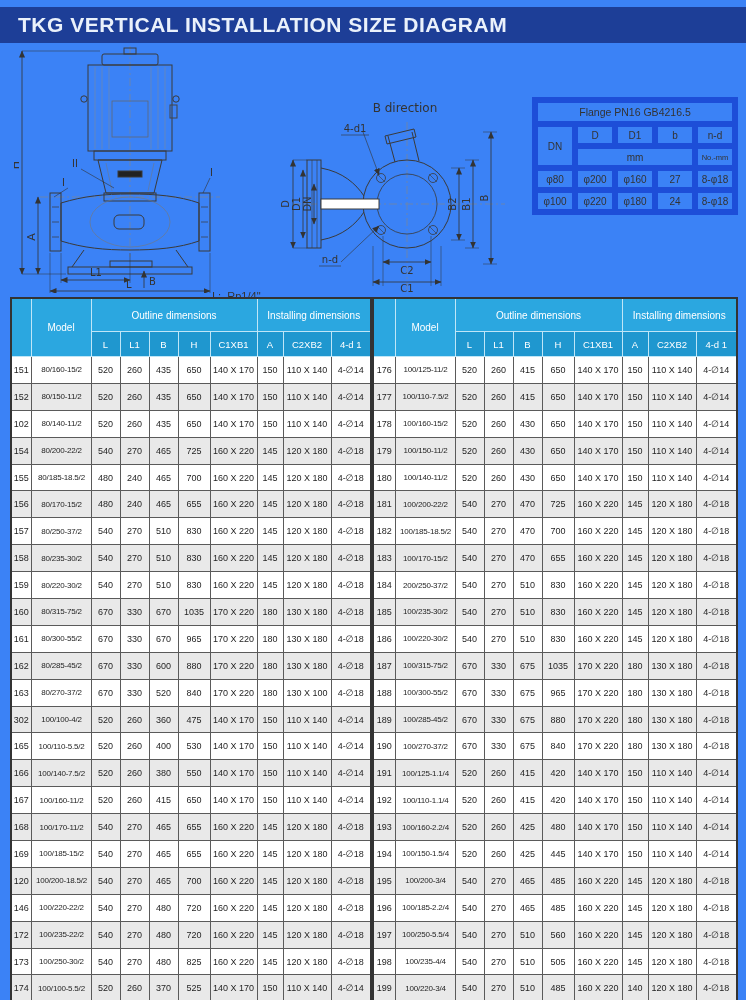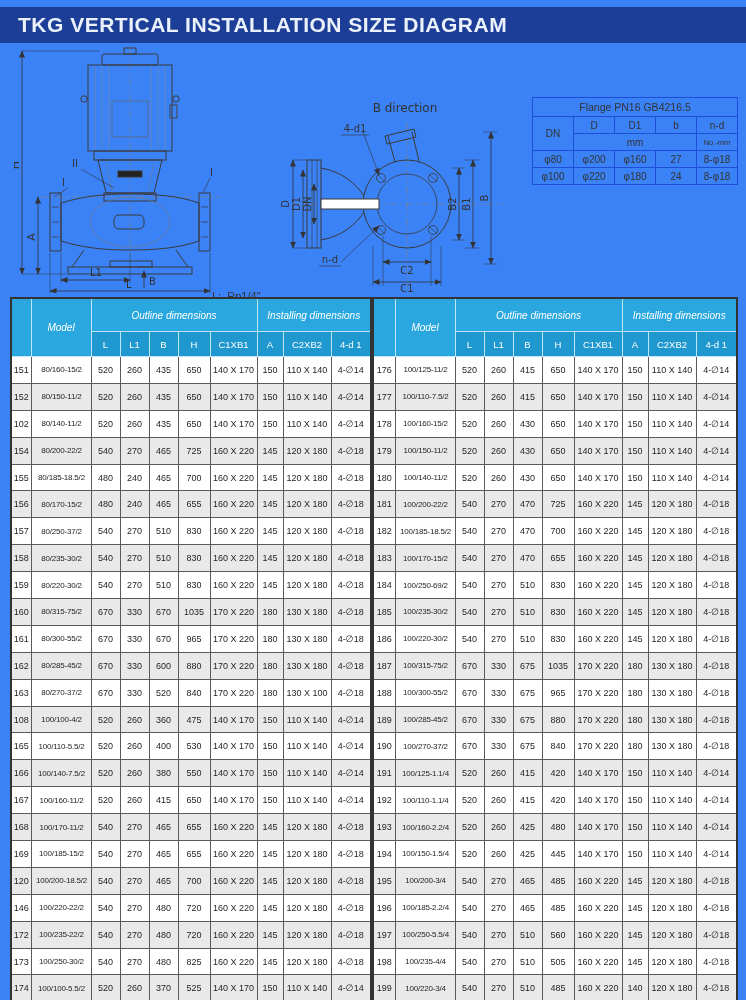--- a/index.html
+++ b/index.html
@@ -12,31 +12,31 @@
   .title-bar span{color:#eaf1fb;font-weight:bold;font-size:21px;letter-spacing:.5px;padding-left:18px;}
 
   
   .drawing-area{position:absolute;left:0;top:43px;width:746px;height:252px;}
   svg text{font-family:"DejaVu Sans","Liberation Sans",sans-serif;fill:#333;}
   .notes{position:absolute;left:212px;top:246px;font-size:11px;color:#333;line-height:14px;white-space:pre;}
 
   
   .flange{position:absolute;left:532px;top:97px;width:206px;border-collapse:collapse;
           font-size:10px;color:#333;table-layout:fixed;}
-  .flange th,.flange td{border:1px solid #1d4ed8;text-align:center;padding:1px 0;height:14px;font-weight:normal;}
+  .flange th,.flange td{border:6px solid #1d4ed8;text-align:center;padding:1px 0;height:14px;font-weight:normal;}
   .flange .ftitle{font-size:10.5px;height:16px;}
   .flange .small{font-size:7.5px;}
 
   
   .spec{position:absolute;top:297px;border-collapse:collapse;table-layout:fixed;
         font-size:9px;color:#1e1e1e;background:#fff;}
   .spec.left{left:10px;width:360px;}
   .spec.right{left:372px;width:364px;}
   .spec th{background:var(--header-blue,#2ba7e0);color:#fff;border:1px solid #bfe6f7;font-weight:normal;}
-  .spec thead tr:first-child th{font-size:10px;height:30px;font-style:italic;}
+  .spec thead tr:first-child th{font-size:10px;height:30px;}
   .spec thead tr:last-child th{font-size:9.5px;height:22px;background:var(--subheader-blue,#1f97cf);}
   .spec td{border:1px solid #5a5a5a;text-align:center;height:25.9px;padding:0;}
   .spec tbody tr:nth-child(even) td{background:#e9e9e9;}
   .spec td.model{font-size:8px;text-align:center;padding-left:1px;letter-spacing:-0.2px;}
   .spec{border:2px solid #333;}
 </style>
 </head>
 <body>
 
 <div id="page">
@@ -424,21 +424,21 @@
           <td>670</td>
           <td>330</td>
           <td>520</td>
           <td>840</td>
           <td>170 X 220</td>
           <td>180</td>
           <td>130 X 100</td>
           <td>4-∅18</td>
         </tr>
         <tr>
-          <td>108</td>
+          <td>302</td>
           <td class="model">100/100-4/2</td>
           <td>520</td>
           <td>260</td>
           <td>360</td>
           <td>475</td>
           <td>140 X 170</td>
           <td>150</td>
           <td>110 X 140</td>
           <td>4-∅14</td>
         </tr>
@@ -688,21 +688,21 @@
           <td>270</td>
           <td>470</td>
           <td>655</td>
           <td>160 X 220</td>
           <td>145</td>
           <td>120 X 180</td>
           <td>4-∅18</td>
         </tr>
         <tr>
           <td>184</td>
-          <td class="model">100/250-69/2</td>
+          <td class="model">200/250-37/2</td>
           <td>540</td>
           <td>270</td>
           <td>510</td>
           <td>830</td>
           <td>160 X 220</td>
           <td>145</td>
           <td>120 X 180</td>
           <td>4-∅18</td>
         </tr>
         <tr>

